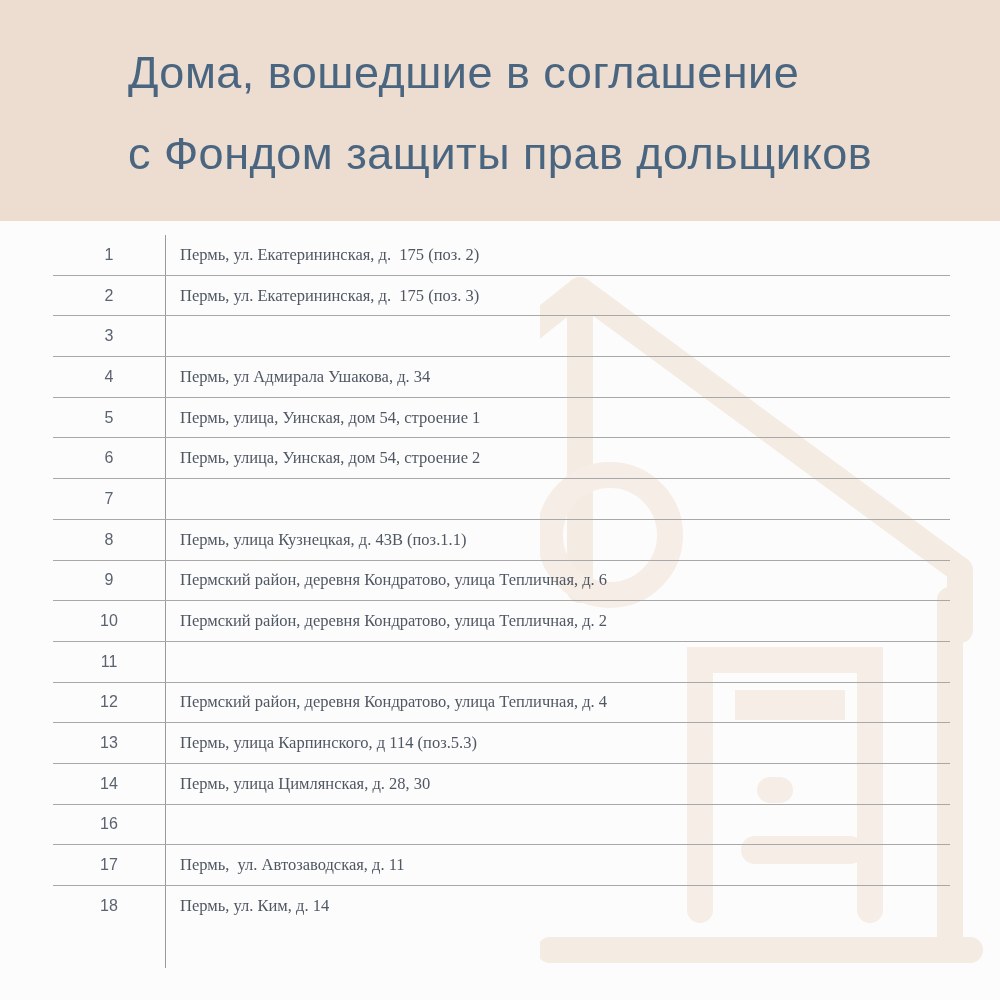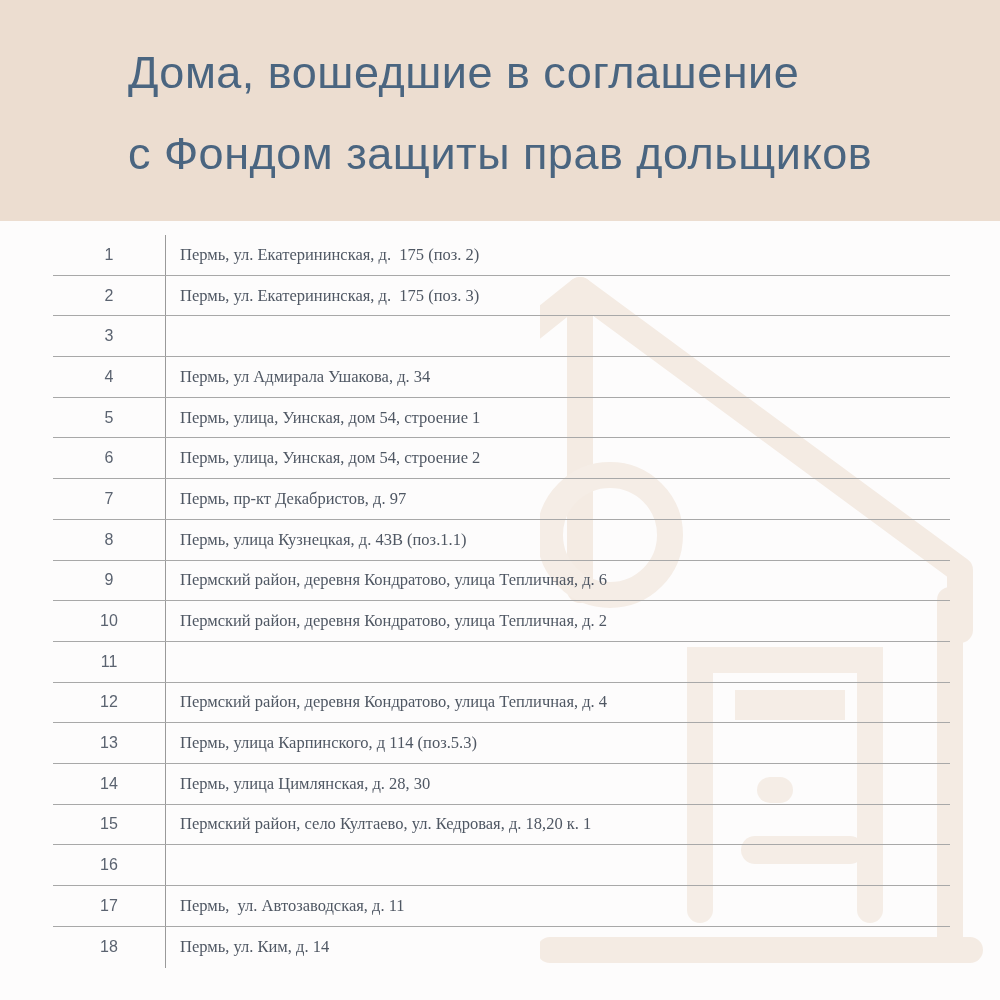--- a/index.html
+++ b/index.html
@@ -87,21 +87,20 @@
   <div class="row">
       <span class="num">5</span>
       <span class="addr">Пермь, улица, Уинская, дом 54, строение 1</span>
     </div>
   <div class="row">
       <span class="num">6</span>
       <span class="addr">Пермь, улица, Уинская, дом 54, строение 2</span>
     </div>
   <div class="row">
       <span class="num">7</span>
-      <span class="addr">Пермь, пр-кт Декабристов, д. 97</span>
     </div>
   <div class="row">
       <span class="num">8</span>
       <span class="addr">Пермь, улица Кузнецкая, д. 43В (поз.1.1)</span>
     </div>
   <div class="row">
       <span class="num">9</span>
       <span class="addr">Пермский район, деревня Кондратово, улица Тепличная, д. 6</span>
     </div>
   <div class="row">
@@ -117,24 +116,20 @@
     </div>
   <div class="row">
       <span class="num">13</span>
       <span class="addr">Пермь, улица Карпинского, д 114 (поз.5.3)</span>
     </div>
   <div class="row">
       <span class="num">14</span>
       <span class="addr">Пермь, улица Цимлянская, д. 28, 30</span>
     </div>
   <div class="row">
-      <span class="num">15</span>
-      <span class="addr">Пермский район, село Култаево, ул. Кедровая, д. 18,20 к. 1</span>
-    </div>
-  <div class="row">
       <span class="num">16</span>
     </div>
   <div class="row">
       <span class="num">17</span>
       <span class="addr">Пермь,  ул. Автозаводская, д. 11</span>
     </div>
   <div class="row last">
       <span class="num">18</span>
       <span class="addr">Пермь, ул. Ким, д. 14</span>
     </div>

